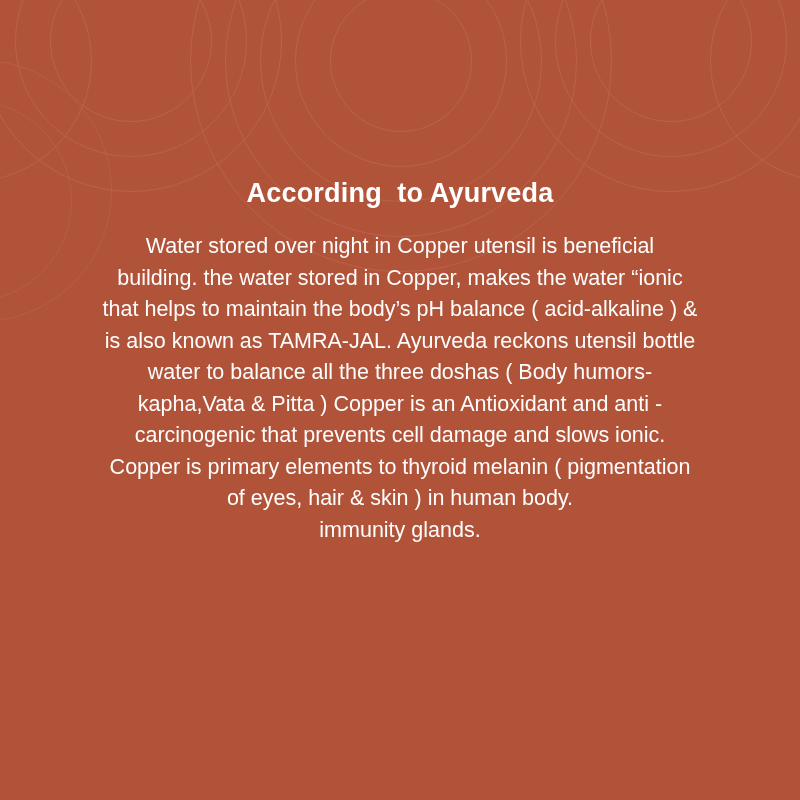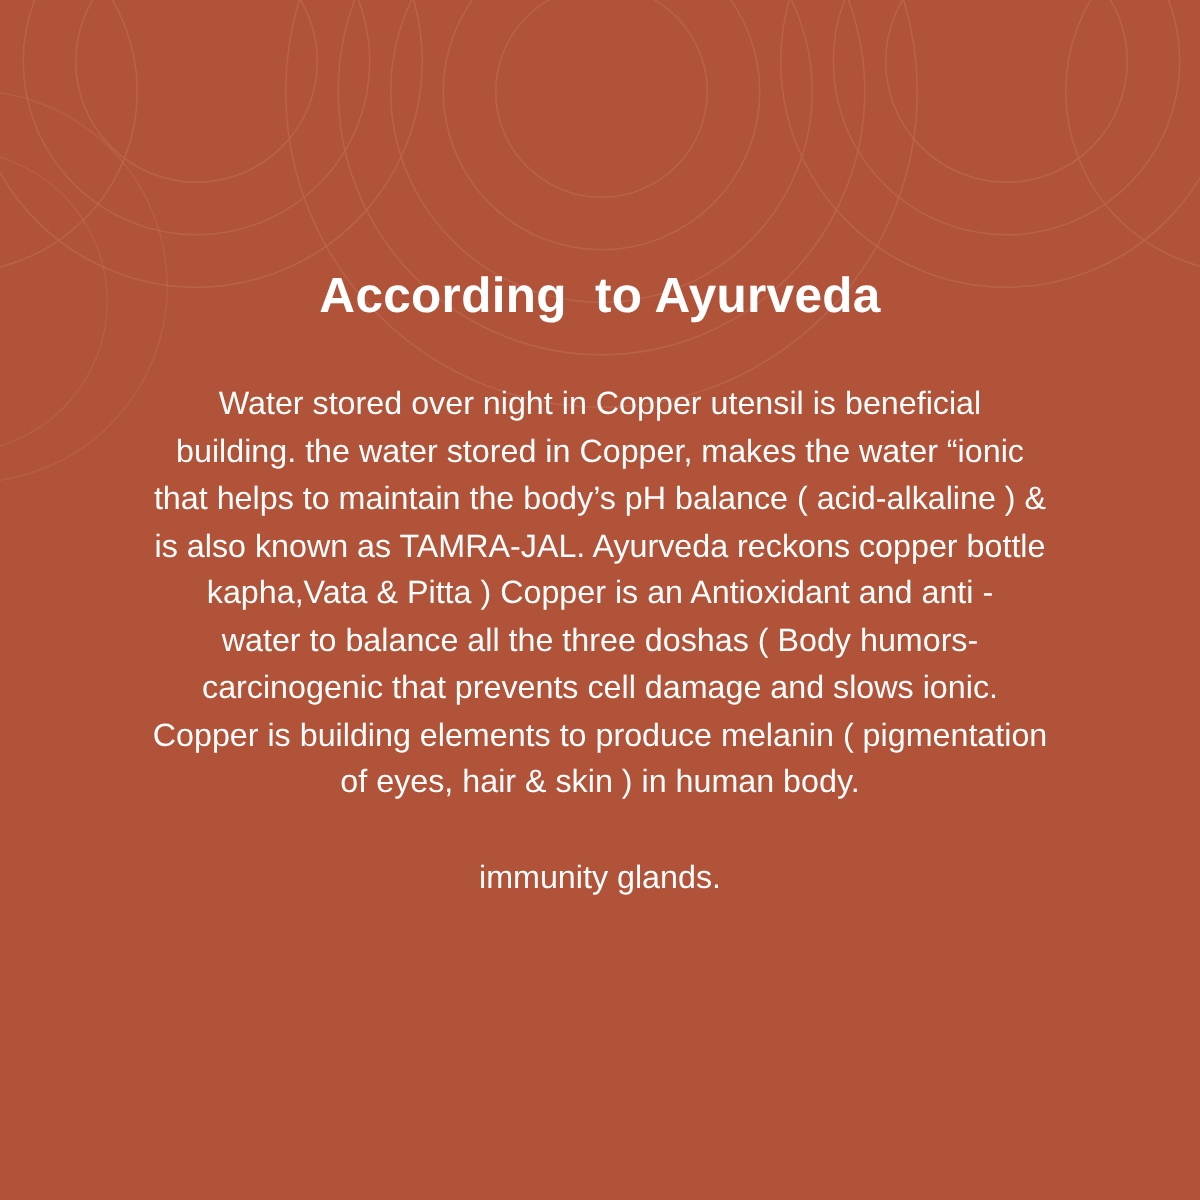--- a/index.html
+++ b/index.html
@@ -52,34 +52,34 @@
     height: 800px;
     display: flex;
     flex-direction: column;
     align-items: center;
     justify-content: flex-start;
     box-sizing: border-box;
     padding: 178px 18px 0 18px;
   }
   #heading {
     color: #ffffff;
-    font-size: 33px;
+    font-size: 27px;
     font-weight: bold;
     letter-spacing: 0.2px;
     text-align: center;
     margin-bottom: 22px;
     white-space: pre;
   }
   .para {
     color: #fdfdfd;
     font-size: 21.5px;
     line-height: 31.5px;
     text-align: center;
     width: 760px;
-    margin: 16px;
+    margin: 0;
     font-weight: 400;
   }
   .para-gap {
     height: 0px;
   }
   .line {
     display: block;
   }
 </style>
 </head>
@@ -109,25 +109,25 @@
   </div>
 
   <div id="content">
 
     <div id="heading">According  to Ayurveda</div>
 
     <div class="para">
       <span class="line">Water stored over night in Copper utensil is beneficial</span>
       <span class="line">building. the water stored in Copper, makes the water “ionic</span>
       <span class="line">that helps to maintain the body’s pH balance ( acid-alkaline ) &amp;</span>
-      <span class="line">is also known as TAMRA-JAL. Ayurveda reckons copper bottle</span>
+      <span class="line">is also known as TAMRA-JAL. Ayurveda reckons utensil bottle</span>
+      <span class="line">water to balance all the three doshas ( Body humors-</span>
       <span class="line">kapha,Vata &amp; Pitta )  Copper is an Antioxidant and anti -</span>
-      <span class="line">water to balance all the three doshas ( Body humors-</span>
       <span class="line">carcinogenic that prevents cell damage and slows ionic.</span>
-      <span class="line">Copper is building elements to produce melanin ( pigmentation</span>
+      <span class="line">Copper is primary elements to thyroid melanin ( pigmentation</span>
       <span class="line">of eyes, hair &amp; skin ) in human body.</span>
     </div>
 
     <div class="para-gap"></div>
 
     <div class="para">
       <span class="line">immunity glands.</span>
     </div>
 
   </div>

